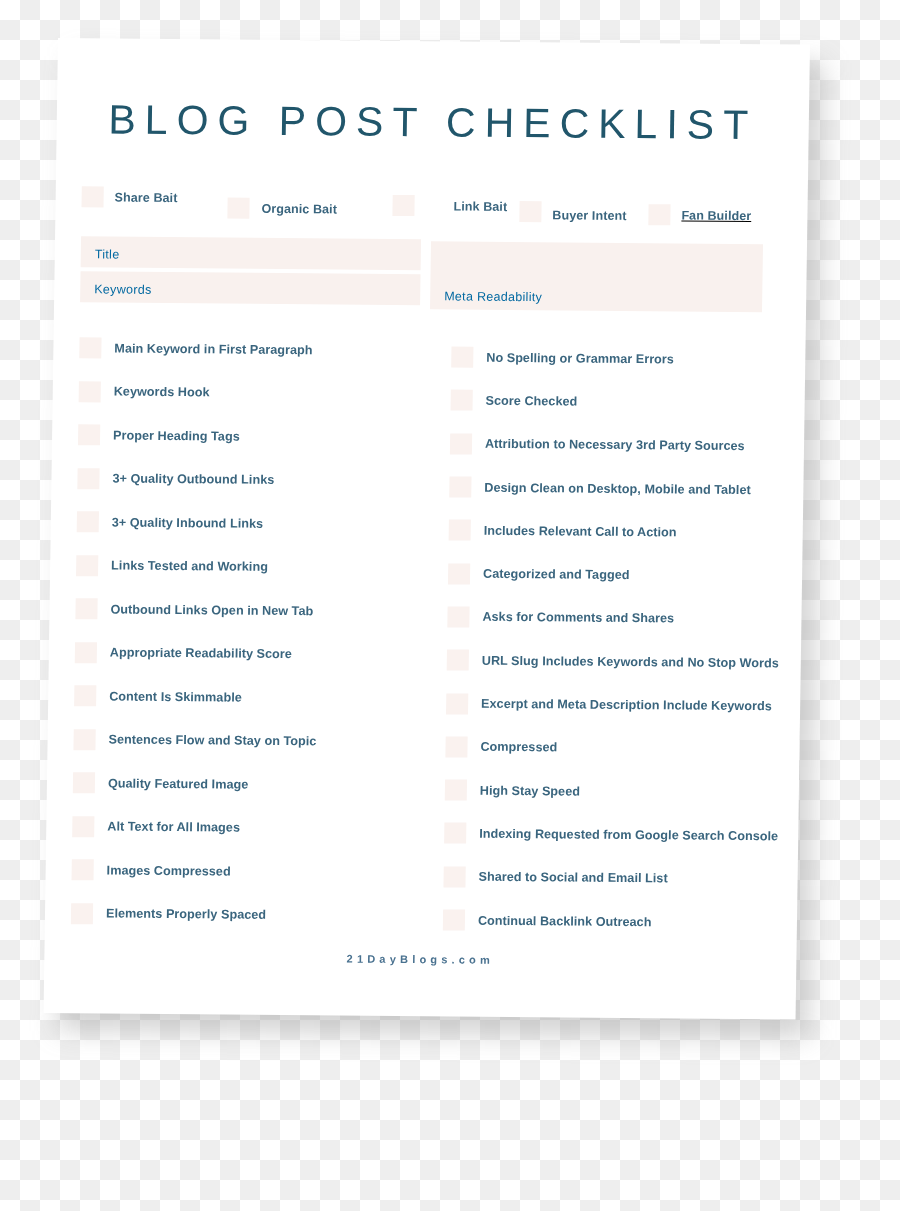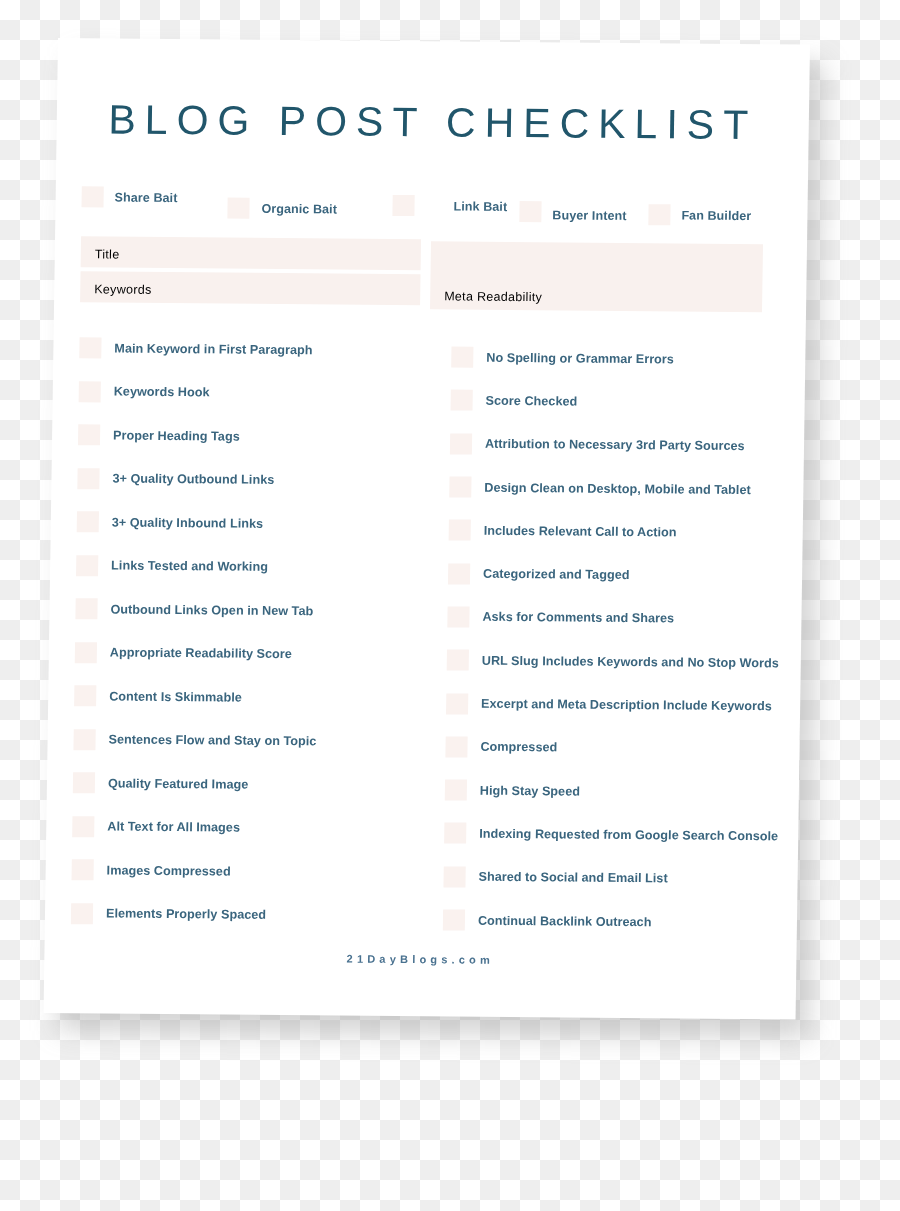--- a/index.html
+++ b/index.html
@@ -95,21 +95,21 @@
   }
 
   
   .field {
     position: absolute;
     background: #f9f1ee;
     display: flex;
     align-items: flex-end;
   }
   .field .ph {
-    color: #000000;
+    color: #0369a1;
     font-size: 12.5px;
     font-weight: 400;
     padding: 0 0 6px 14px;
     letter-spacing: .3px;
   }
   #field-title    { left: 26px;  top: 198px; width: 340px; height: 31px; }
   #field-keywords { left: 26px;  top: 233px; width: 340px; height: 31px; }
   #field-meta     { left: 376px; top: 200px; width: 332px; height: 68px; }
 
   
@@ -175,21 +175,21 @@
           <span class="bait-label">Organic Bait</span>
         </div>
         <div class="bait-item" style="left: 311px; top: 6px; gap: 39px;">
           <span class="bait-box"></span>
           <span class="bait-label">Link Bait</span>
         </div>
         <div class="bait-item" style="left: 438px; top: 11px; align-items: flex-end;">
           <span class="bait-box"></span>
           <span class="bait-label">Buyer Intent</span>
         </div>
-        <div class="bait-item" style="left: 567px; top: 13px;">
+        <div class="bait-item" style="left: 567px; top: 13px; text-decoration: underline;">
           <span class="bait-box"></span>
           <span class="bait-label">Fan Builder</span>
         </div>
       </div>
 
     <div class="field" id="field-title">
       <span class="ph">Title</span>
     </div>
     <div class="field" id="field-keywords">
       <span class="ph">Keywords</span>

